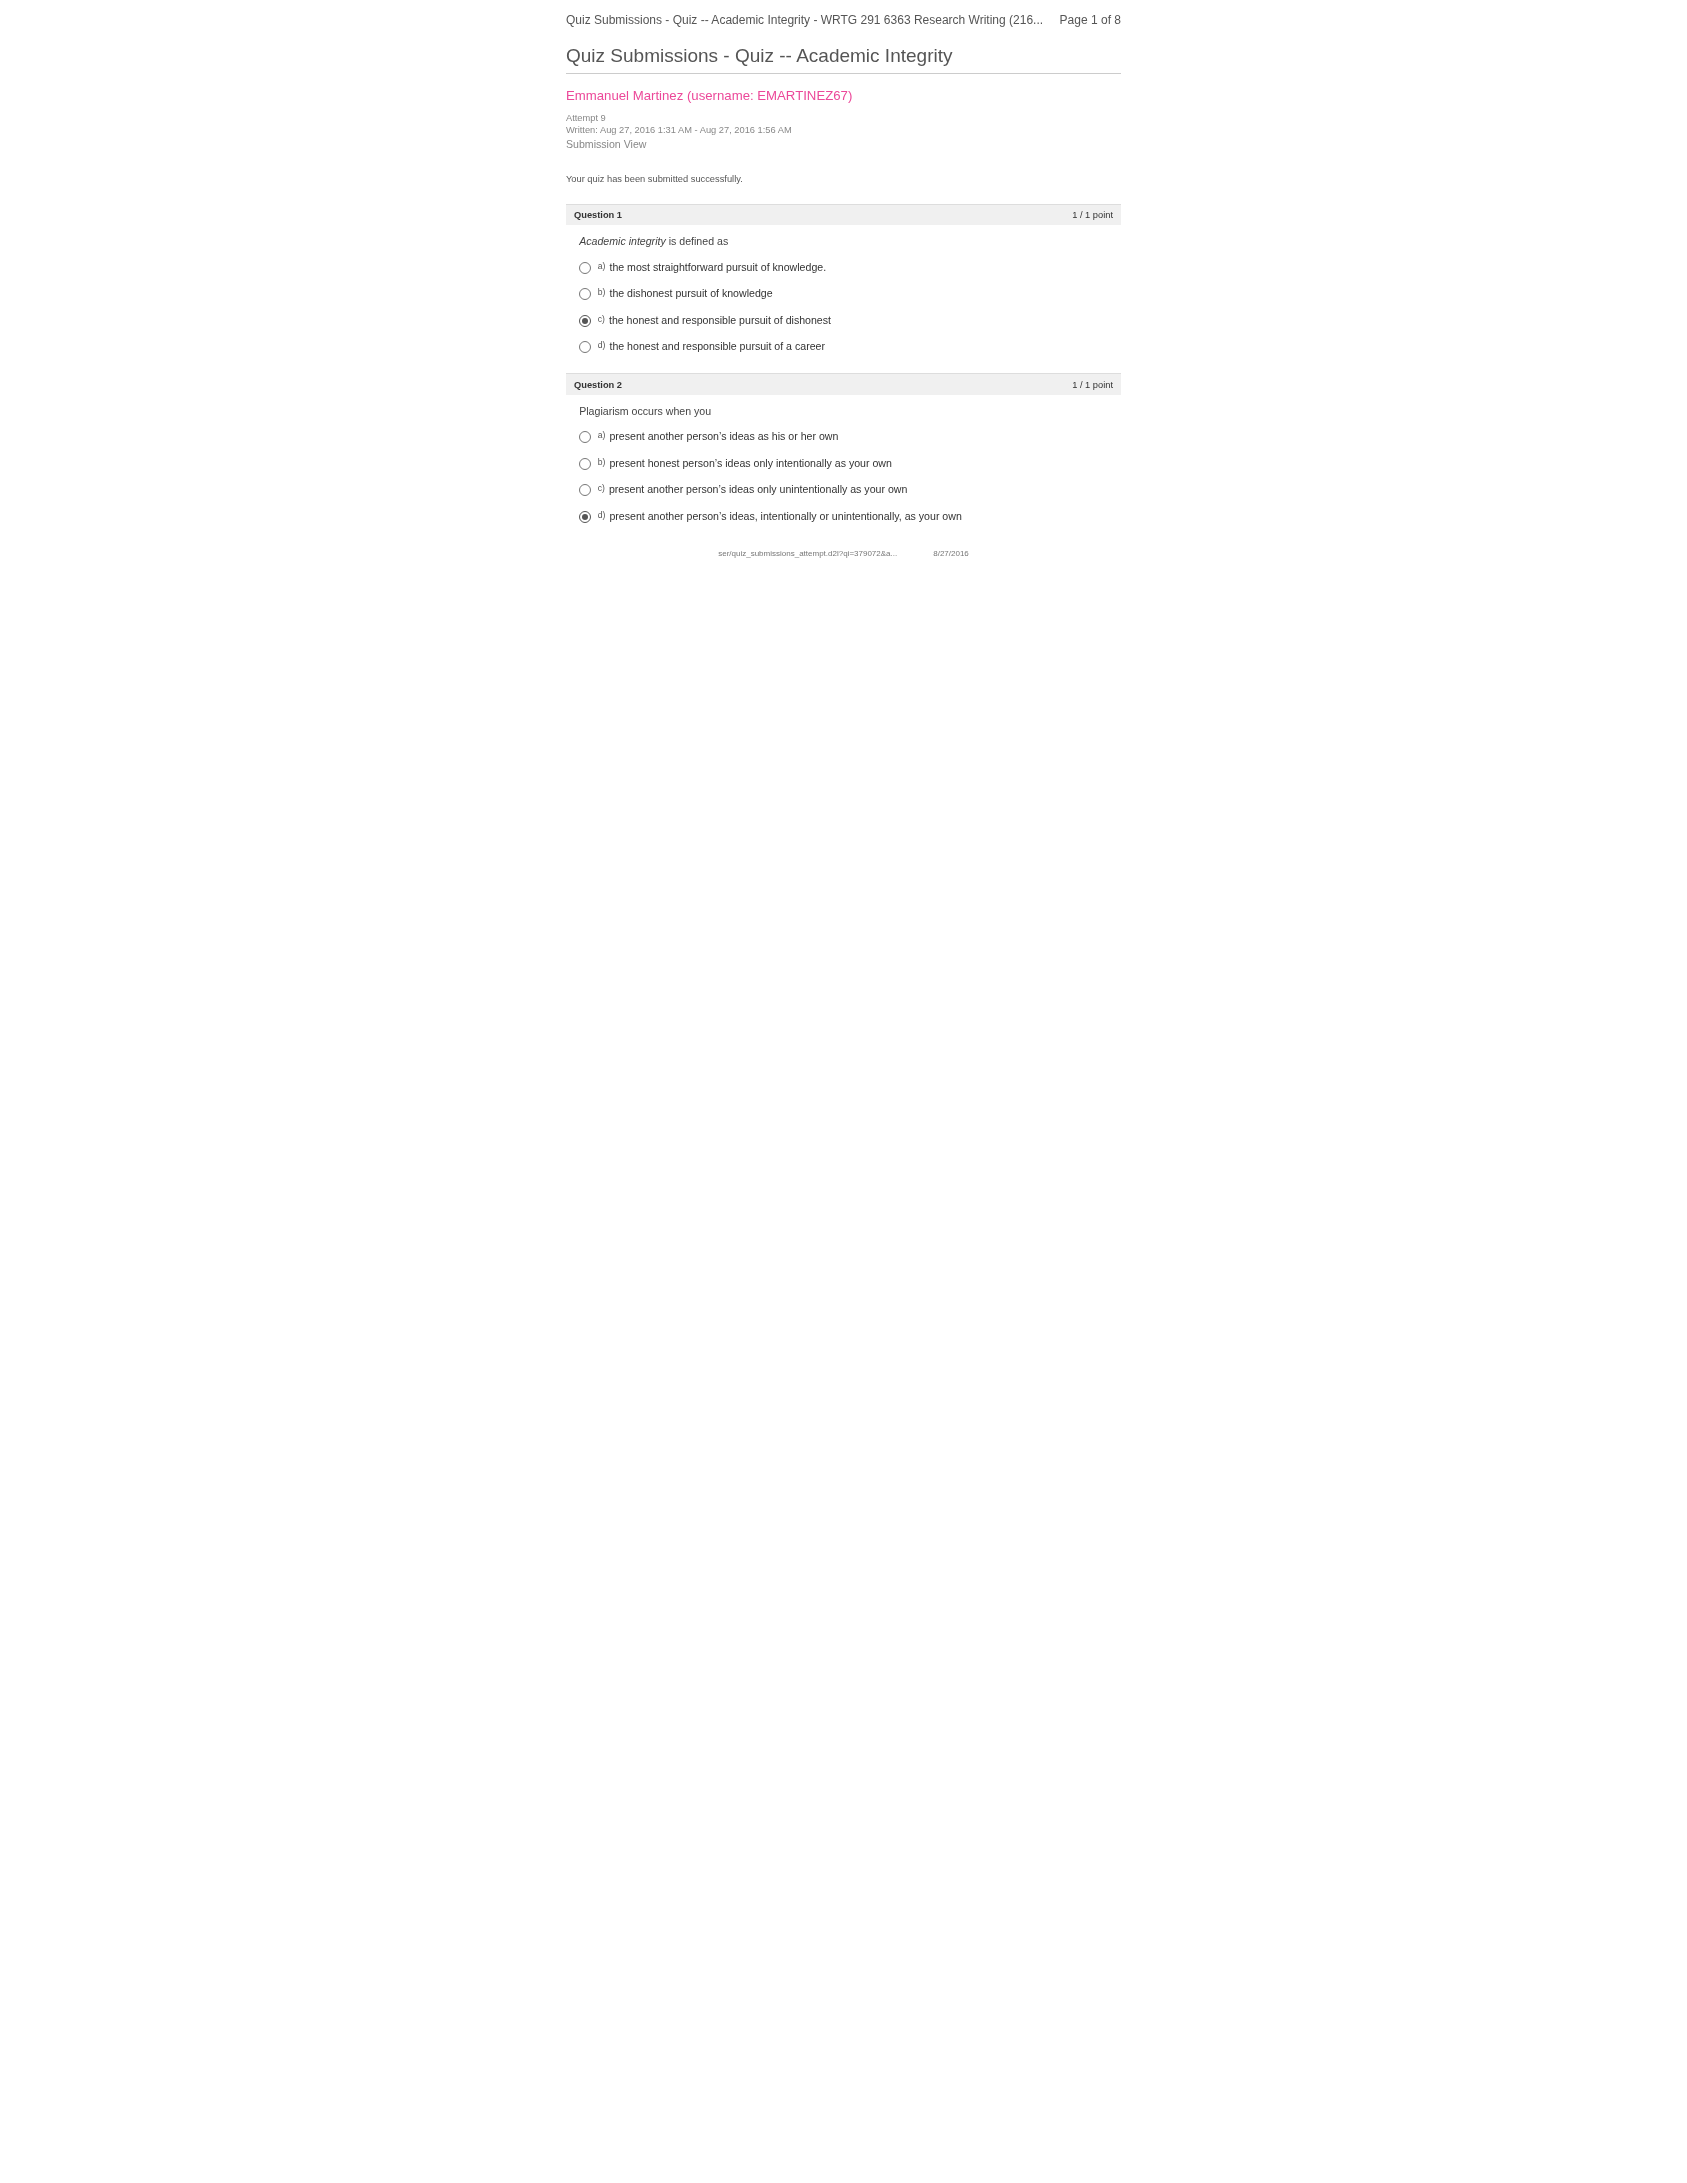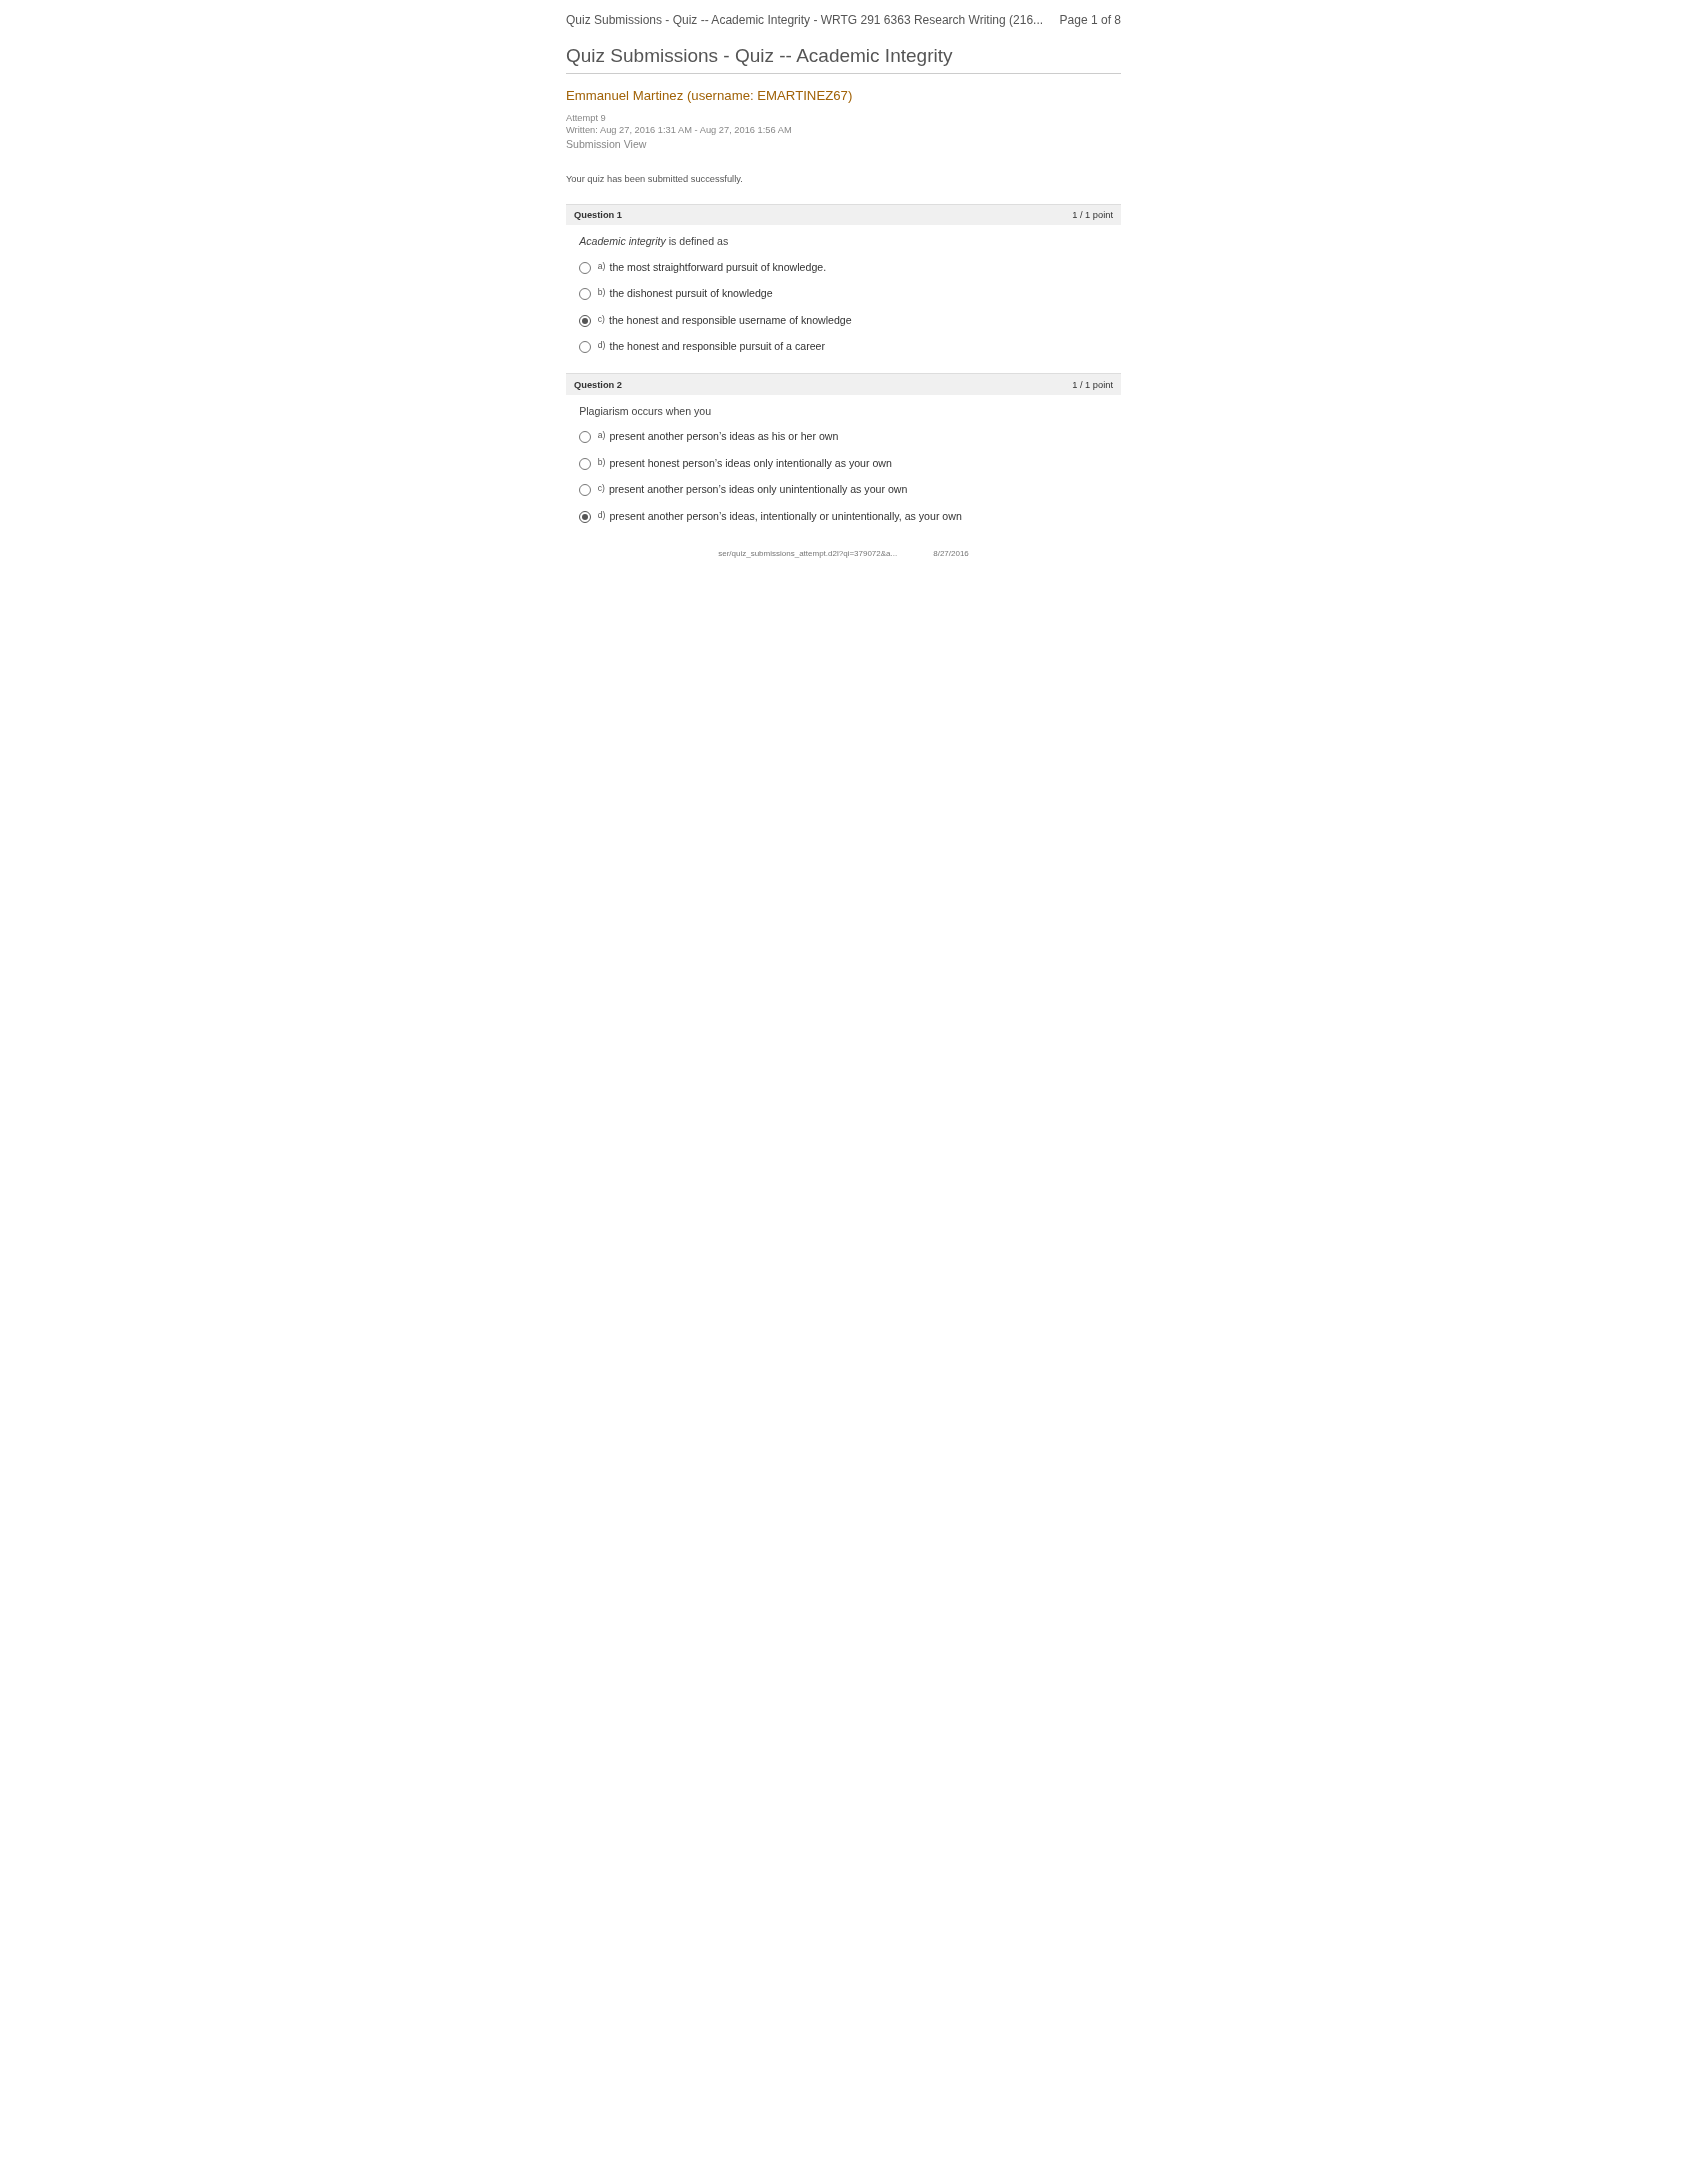--- a/index.html
+++ b/index.html
@@ -33,21 +33,21 @@
       font-weight: normal;
       color: #555;
       margin-bottom: 13.2px;
       border-bottom: 0.7px solid #ccc;
       padding-bottom: 6px;
     }
 
     .student-name {
       font-size: 13.2px;
       font-weight: normal;
-      color: #a16207;
+      color: #ec4899;
       margin-bottom: 10px;
     }
 
     .attempt-info {
       color: #888;
       font-size: 9.3px;
       margin-bottom: 2.6px;
     }
 
     .submission-view {
@@ -185,21 +185,21 @@
         <li class="option-item">
           <span class="radio-outer"></span>
           <span class="option-letter">b)</span>
           <span>the dishonest pursuit of knowledge</span>
         </li>
         <li class="option-item">
           <span class="radio-outer selected">
             <span class="radio-inner"></span>
           </span>
           <span class="option-letter">c)</span>
-          <span>the honest and responsible username of knowledge</span>
+          <span>the honest and responsible pursuit of dishonest</span>
         </li>
         <li class="option-item">
           <span class="radio-outer"></span>
           <span class="option-letter">d)</span>
           <span>the honest and responsible pursuit of a career</span>
         </li>
       </ul>
     </div>
     <div class="question-block">
       <div class="question-header">

